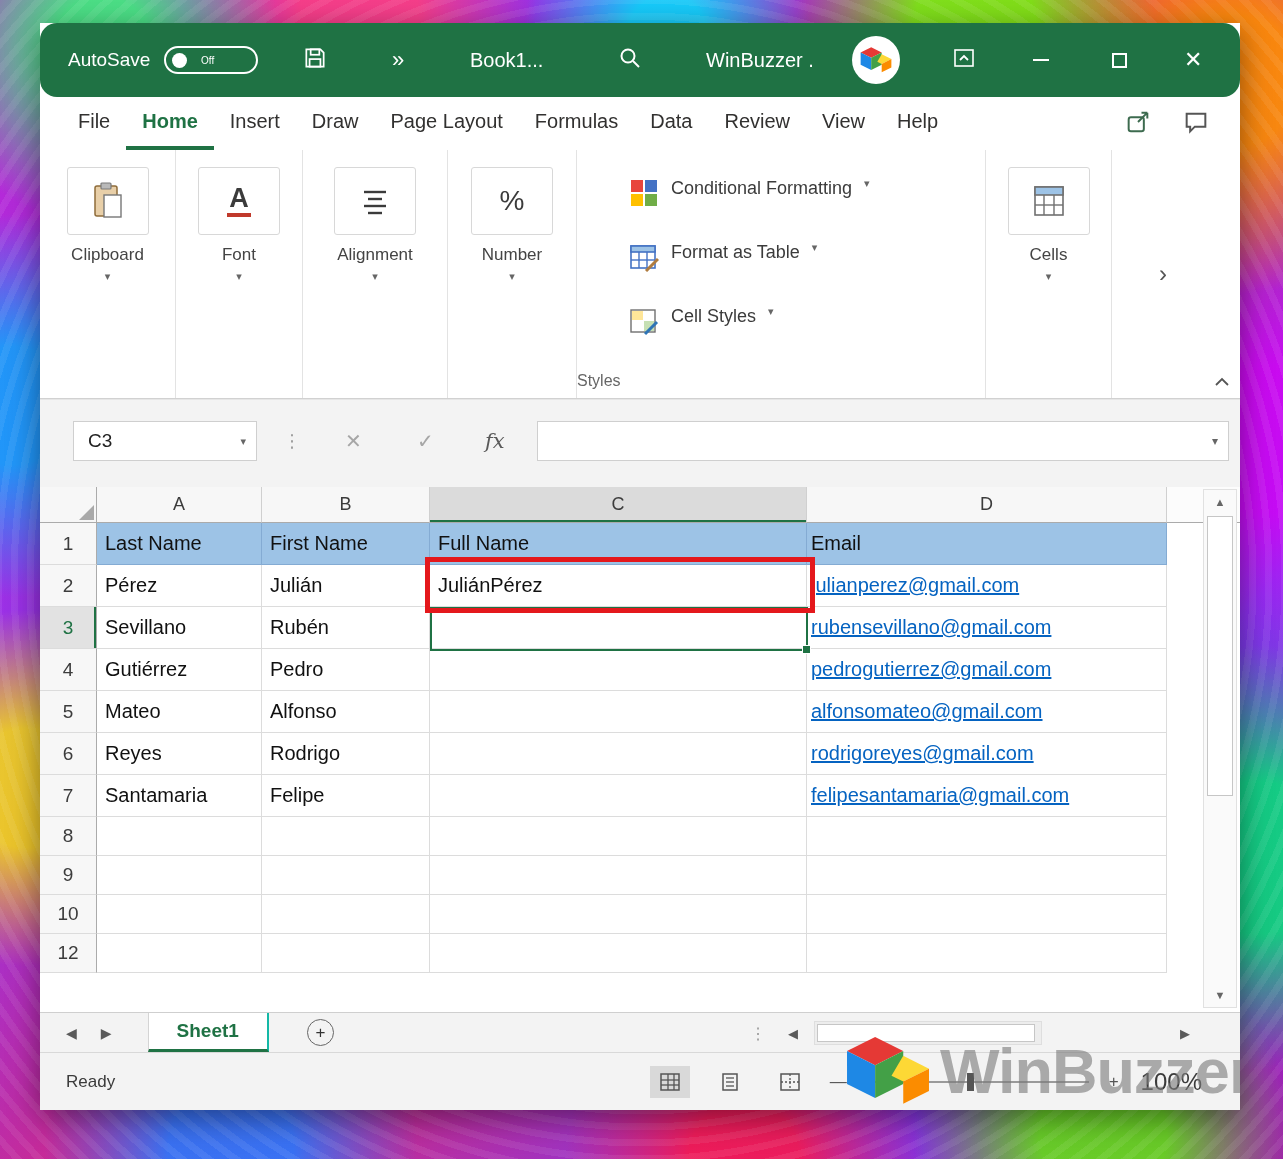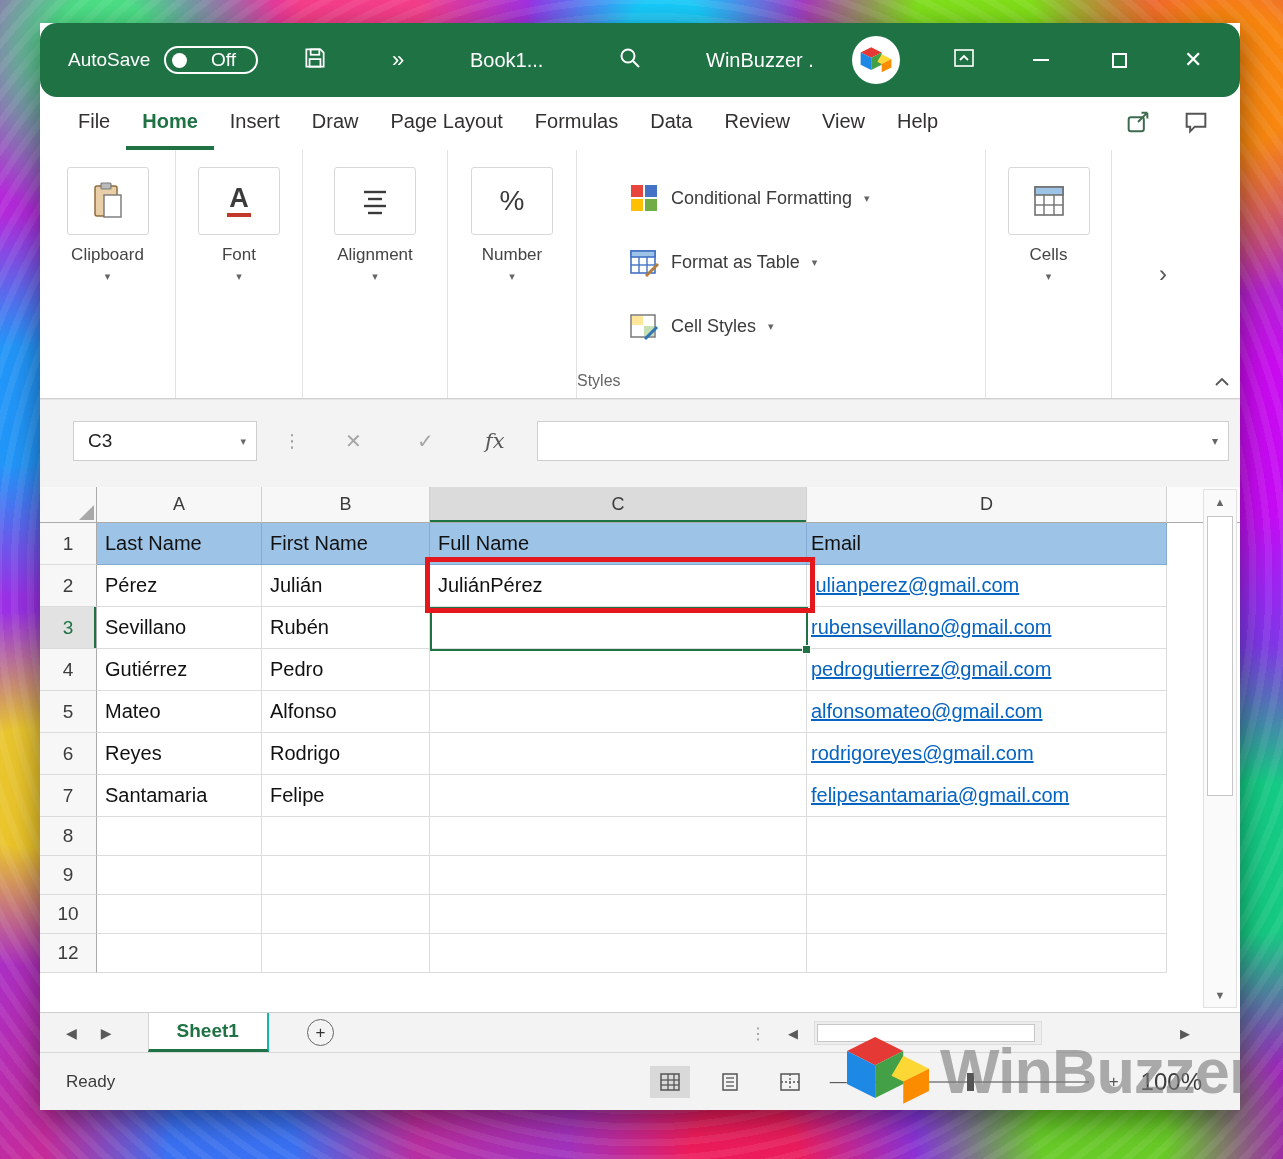--- a/index.html
+++ b/index.html
@@ -36,21 +36,21 @@
     background:#fff;display:flex;flex-direction:column;overflow:hidden;
     box-shadow:0 8px 30px rgba(0,0,0,0.45);
   }
 
   
   .titlebar{position:relative;height:74px;background:#1F7244;color:#fff;flex:0 0 auto;border-radius:17px;}
   .titlebar .tb{position:absolute;top:50%;transform:translateY(-50%);}
   .autosave-label{left:28px;font-size:19px;}
   .autosave-toggle{left:124px;width:94px;height:28px;border:2px solid #fff;border-radius:15px;display:flex;align-items:center;cursor:default;}
   .toggle-dot{width:15px;height:15px;border-radius:50%;background:#fff;margin-left:6px;}
-  .toggle-text{margin-left:24px;font-size:19px;}
+  .toggle-text{margin-left:14px;font-size:10px;}
   .save-btn{left:262px;}
   .more-cmds{left:352px;font-size:22px;}
   .doc-title{left:430px;font-size:20px;white-space:nowrap;}
   .search-btn{left:578px;}
   .account-name{left:666px;font-size:20px;white-space:nowrap;}
   .avatar{left:812px;width:48px;height:48px;border-radius:50%;background:#fff;display:flex;align-items:center;justify-content:center;overflow:hidden;}
   .ribbondisp-btn{left:912px;}
   .min-btn{left:988px;width:26px;height:26px;display:flex;align-items:center;justify-content:center;}
   .min-bar{width:16px;height:2px;background:#fff;}
   .max-btn{left:1066px;width:26px;height:26px;display:flex;align-items:center;justify-content:center;}
@@ -68,21 +68,21 @@
   
   .ribbon{position:relative;height:249px;background:#fff;border-bottom:1px solid #D1D1D1;display:flex;flex:0 0 auto;}
   .rgroup{display:flex;flex-direction:column;align-items:center;padding-top:17px;border-right:1px solid #E3E3E3;}
   .rgroup.w-clip{width:136px;} .rgroup.w-font{width:127px;} .rgroup.w-align{width:145px;} .rgroup.w-num{width:129px;} .rgroup.w-cells{width:126px;}
   .icon-box{width:82px;height:68px;border:1px solid #D8D8D8;border-radius:3px;display:flex;align-items:center;justify-content:center;}
   .rgroup-label{margin-top:10px;font-size:17px;color:#444;}
   .chev{margin-top:6px;font-size:11px;color:#666;line-height:1;}
   .font-glyph{font-size:27px;font-weight:bold;color:#3b3b3b;line-height:1;border-bottom:4px solid #C0392B;padding:0 2px 1px;}
   .num-glyph{font-size:28px;color:#3b3b3b;line-height:1;}
   .styles-group{position:relative;width:409px;border-right:1px solid #E3E3E3;}
-  .styles-row{position:absolute;left:52px;height:40px;display:flex;align-items:center;gap:12px;cursor:default;}
+  .styles-row{position:absolute;left:52px;height:40px;display:flex;align-items:flex-start;gap:12px;cursor:default;}
   .styles-row .srl{font-size:18px;color:#3b3b3b;white-space:nowrap;}
   .styles-row .chev{margin-top:0;}
   .row-cf{top:28px;} .row-fat{top:92px;} .row-cs{top:156px;}
   .styles-caption{position:absolute;bottom:8px;left:0;right:0;text-align:left;font-size:16px;color:#666;}
   .ribbon-rail{flex:1;position:relative;display:flex;align-items:center;justify-content:center;}
   .rail-more{font-size:24px;color:#555;margin-right:26px;}
   .collapse-btn{position:absolute;right:10px;bottom:6px;}
 
   
   .formula-section{position:relative;height:88px;background:#F3F3F3;border-top:1px solid #E6E6E6;flex:0 0 auto;}

